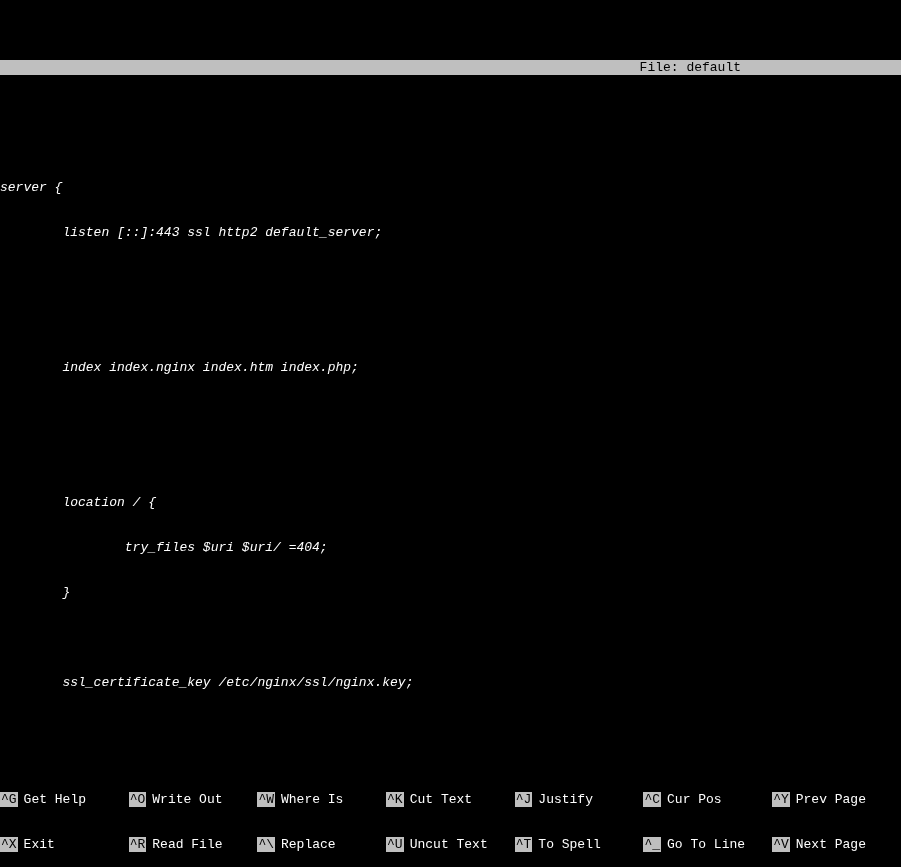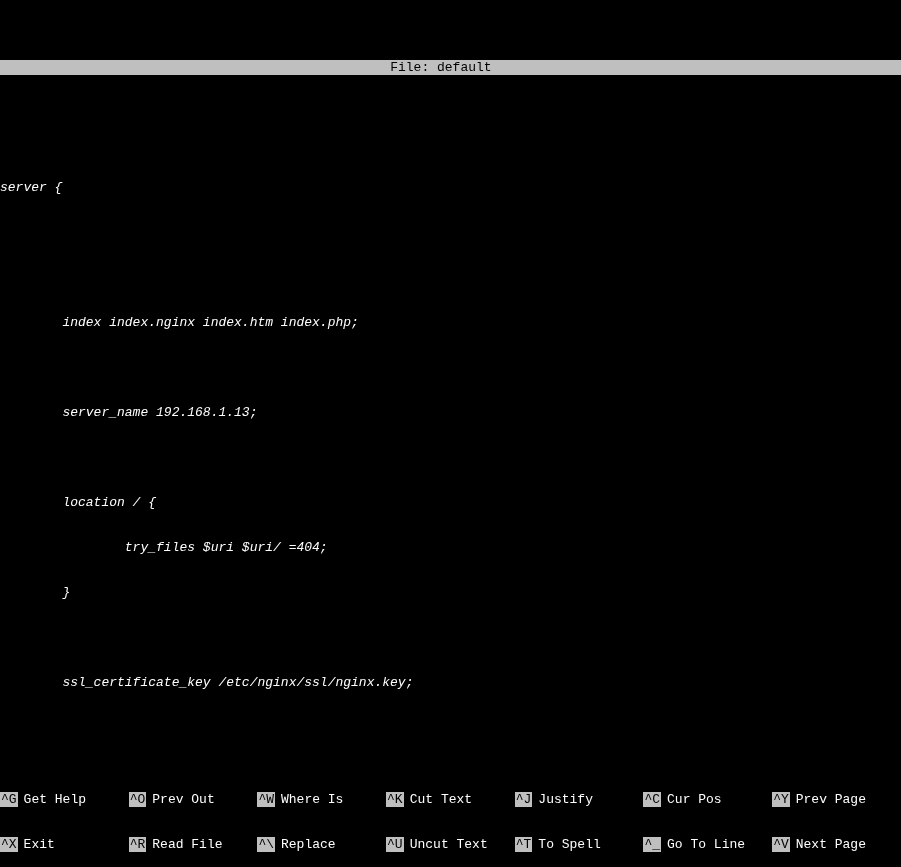--- a/index.html
+++ b/index.html
@@ -14,21 +14,21 @@
     overflow: hidden;
     white-space: pre;
   }
   .titlebar {
     background: #bfbfbf;
     color: #000;
     height: 15px;
     display: flex;
   }
   .titlebar .left { flex: 0 0 auto; padding-left: 16px; margin-top: 48px; }
-  .titlebar .center { flex: 1 1 auto; text-align: center; }
+  .titlebar .center { flex: 1 1 auto; text-align: right; }
   .titlebar .right { flex: 0 0 160px; }
   .editor {
     padding: 0;
     height: 820px;
     overflow: hidden;
   }
   .line { height: 15px; white-space: pre; font-style: italic; }
   .shortcuts {
     position: absolute;
     left: 0;
@@ -53,25 +53,25 @@
 
 <div class="titlebar">
   <div class="left">  GNU nano 2.5.3</div>
   <div class="center">File: default</div>
   <div class="right"></div>
 </div>
 
 <div class="editor">
   <div class="line"></div>
   <div class="line">server {</div>
+  <div class="line">        listen [::]:443 ssl http2 default_server;</div>
   <div class="line"></div>
   <div class="line"></div>
   <div class="line">        index index.nginx index.htm index.php;</div>
   <div class="line"></div>
-  <div class="line">        server_name 192.168.1.13;</div>
   <div class="line"></div>
   <div class="line">        location / {</div>
   <div class="line">                try_files $uri $uri/ =404;</div>
   <div class="line">        }</div>
   <div class="line"></div>
   <div class="line">        ssl_certificate_key /etc/nginx/ssl/nginx.key;</div>
   
   
   
   
@@ -100,21 +100,21 @@
   
   
   
   
   
 </div>
 
 <div class="shortcuts">
   <div class="sc-row">
     <div class="sc-cell"><span class="sc-key">^G</span><span>Get Help</span></div>
-    <div class="sc-cell"><span class="sc-key">^O</span><span>Prev Out</span></div>
+    <div class="sc-cell"><span class="sc-key">^O</span><span>Write Out</span></div>
     <div class="sc-cell"><span class="sc-key">^W</span><span>Where Is</span></div>
     <div class="sc-cell"><span class="sc-key">^K</span><span>Cut Text</span></div>
     <div class="sc-cell"><span class="sc-key">^J</span><span>Justify</span></div>
     <div class="sc-cell"><span class="sc-key">^C</span><span>Cur Pos</span></div>
     <div class="sc-cell"><span class="sc-key">^Y</span><span>Prev Page</span></div>
   </div>
   <div class="sc-row">
     <div class="sc-cell"><span class="sc-key">^X</span><span>Exit</span></div>
     <div class="sc-cell"><span class="sc-key">^R</span><span>Read File</span></div>
     <div class="sc-cell"><span class="sc-key">^\</span><span>Replace</span></div>

